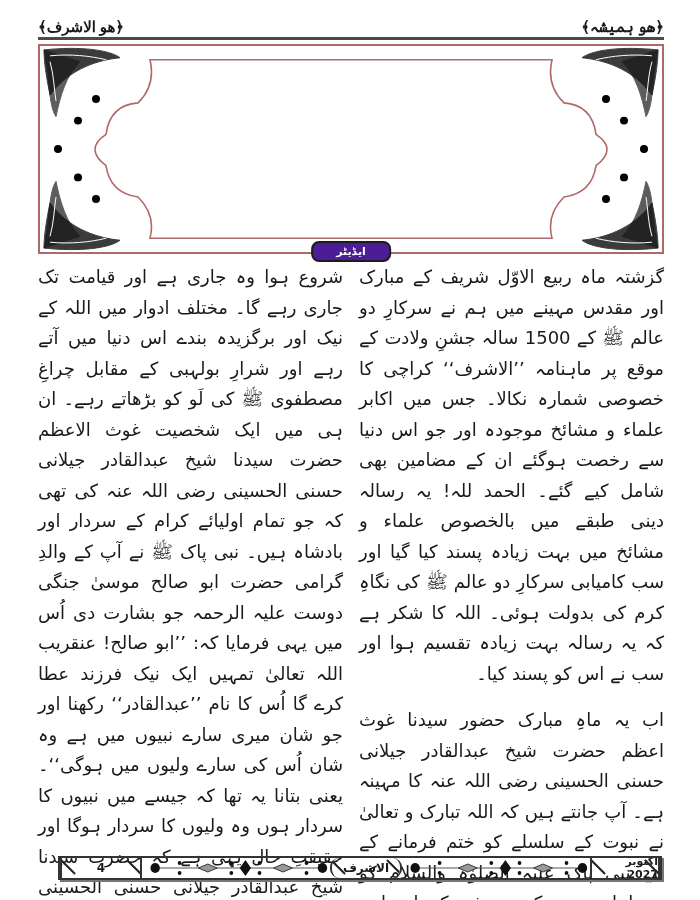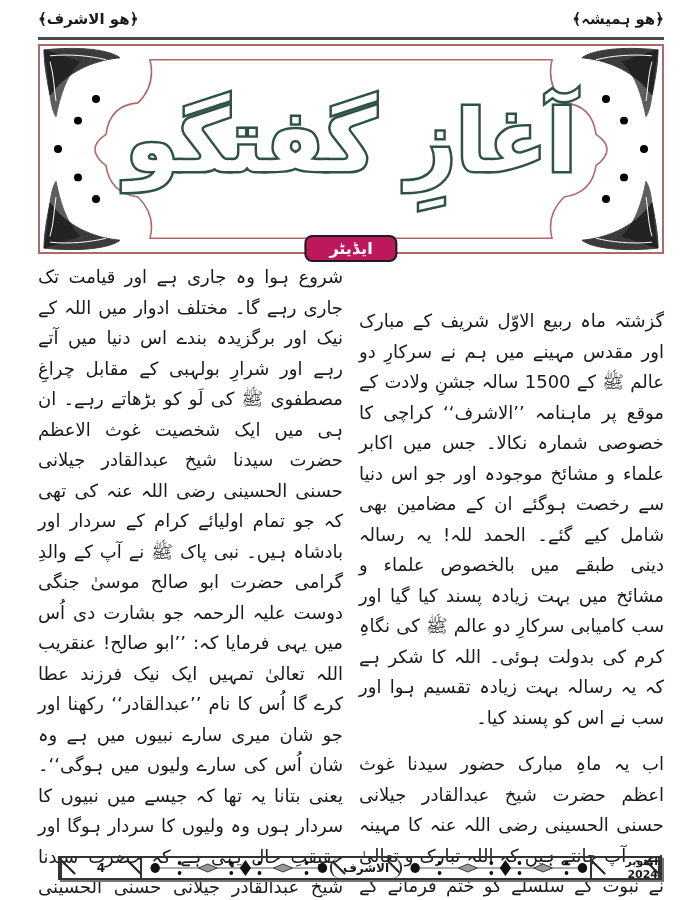--- a/index.html
+++ b/index.html
@@ -1,34 +1,34 @@
 <!DOCTYPE html>
 <html><head>
 <meta charset="utf-8">
 <style>
   * { box-sizing: border-box; margin: 0; padding: 0; }
   html, body { width: 700px; height: 900px; background: #ffffff; overflow: hidden; }
   body { position: relative; font-family: "DejaVu Sans", sans-serif; color: #1a1a1a; }
 
-  .running-head { position: absolute; top: 10px; left: 38px; right: 36px; height: 26px; display: flex; justify-content: space-between; direction: ltr; }
+  .running-head { position: absolute; top: 10px; left: 38px; right: 36px; height: 26px; display: flex; justify-content: space-between; align-items: flex-end; direction: ltr; font-family: Liberation Serif, serif; }
   .running-head span { font-size: 15px; font-weight: bold; direction: rtl; }
   .head-rule { position: absolute; top: 37px; left: 38px; right: 36px; height: 3px; background: #4a4a4a; }
 
   .banner { position: absolute; top: 44px; left: 38px; right: 36px; height: 210px; border: 2px solid #b26868; }
   .banner svg { position: absolute; inset: 0; width: 100%; height: 100%; }
   .title { position: absolute; left: 0; right: 0; top: 40px; text-align: center; direction: rtl;
            font-family: "DejaVu Sans", sans-serif; font-weight: bold; font-size: 86px; line-height: 110px;
            color: #ffffff; -webkit-text-stroke: 5px #2f5246; paint-order: stroke fill; letter-spacing: 2px; }
-  .editor-badge { position: absolute; left: 50%; transform: translateX(-50%); bottom: -10px; background: #be185d; color: #fff;
-                  border-radius: 8px; padding: 2px 23px; font-size: 16px; font-weight: bold; direction: rtl; border: 2px solid #1c1c1c; }
+  .editor-badge { position: absolute; left: 50%; transform: translateX(-50%); bottom: -10px; background: #4c1d95; color: #fff;
+                  border-radius: 8px; padding: 2px 23px; font-size: 11px; font-weight: bold; direction: rtl; border: 2px solid #1c1c1c; }
 
   .columns { position: absolute; top: 262px; left: 38px; right: 36px; height: 588px; display: flex; flex-direction: row-reverse; justify-content: space-between; }
   .col { width: 305px; direction: rtl; text-align: justify; text-align-last: justify; font-size: 18px; line-height: 30.5px; }
   .col p { margin: 0; }
-  .col p.last { text-align-last: right; margin-top: 44px; }
+  .col p.last { text-align-last: right; }
   .col p + p { margin-top: 16px; }
 
   .footer { position: absolute; top: 856px; left: 58px; right: 38px; height: 24px; border: 2px solid #333; display: flex; direction: ltr; align-items: stretch; box-shadow: 2px 2px 0 #777; }
   .footer .cell { position: relative; display: flex; align-items: center; justify-content: center; font-size: 12px; font-weight: bold; overflow: hidden; }
   .footer .cell.box { border-left: 2px solid #333; border-right: 2px solid #333; }
   .footer .cell.box::before { content: ""; position: absolute; left: -4px; top: 8px; width: 20px; height: 2px; background: #222; transform: rotate(45deg); }
   .footer .cell.box::after { content: ""; position: absolute; right: -4px; top: 8px; width: 20px; height: 2px; background: #222; transform: rotate(45deg); }
   .footer .ornament { flex: 1; display: flex; align-items: center; justify-content: center; }
   .footer .ornament svg { width: 100%; height: 20px; }
 </style>
@@ -72,21 +72,20 @@
       <path d="M10,10 C30,8 50,10 66,14"></path>
         <path d="M10,16 C14,30 14,44 16,56"></path>
       <path d="M612,10 C592,8 572,10 556,14"></path>
         <path d="M612,16 C608,30 608,44 606,56"></path>
       <path d="M10,200 C30,202 50,200 66,196"></path>
         <path d="M10,194 C14,180 14,166 16,154"></path>
       <path d="M612,200 C592,202 572,200 556,196"></path>
         <path d="M612,194 C608,180 608,166 606,154"></path>
     </g>
   </svg>
-  <div class="title">آغازِ گفتگو</div>
   <div class="editor-badge">ایڈیٹر</div>
 </div>
 
 <div class="columns">
   <div class="col">
     <p class="last">گزشتہ ماہ ربیع الاوّل شریف کے مبارک اور مقدس مہینے میں ہم نے سرکارِ دو عالم ﷺ کے 1500 سالہ جشنِ ولادت کے موقع پر ماہنامہ ’’الاشرف‘‘ کراچی کا خصوصی شمارہ نکالا۔ جس میں اکابر علماء و مشائخ موجودہ اور جو اس دنیا سے رخصت ہوگئے ان کے مضامین بھی شامل کیے گئے۔ الحمد للہ! یہ رسالہ دینی طبقے میں بالخصوص علماء و مشائخ میں بہت زیادہ پسند کیا گیا اور سب کامیابی سرکارِ دو عالم ﷺ کی نگاہِ کرم کی بدولت ہوئی۔ اللہ کا شکر ہے کہ یہ رسالہ بہت زیادہ تقسیم ہوا اور سب نے اس کو پسند کیا۔</p>
     <p>اب یہ ماہِ مبارک حضور سیدنا غوث اعظم حضرت شیخ عبدالقادر جیلانی حسنی الحسینی رضی اللہ عنہ کا مہینہ ہے۔ آپ جانتے ہیں کہ اللہ تبارک و تعالیٰ نے نبوت کے سلسلے کو ختم فرمانے کے لیے نبی پاک علیہ الصلوٰۃ والسلام کو بھیجا اور بھیج کر ہمیشہ کے لیے اس سلسلے پر مہر لگادی اور سرکارِ دو عالم ﷺ ’’خاتم النبیین‘‘ بن کر اس دنیا میں تشریف لائے اور اب قیامت تک کوئی نبی نہیں آئے گا نبوت کے سلسلے کے اختتام کے بعد ولایت کا سلسلہ</p>
   </div>
   <div class="col">
     <p>شروع ہوا وہ جاری ہے اور قیامت تک جاری رہے گا۔ مختلف ادوار میں اللہ کے نیک اور برگزیدہ بندے اس دنیا میں آتے رہے اور شرارِ بولہبی کے مقابل چراغِ مصطفوی ﷺ کی لَو کو بڑھاتے رہے۔ ان ہی میں ایک شخصیت غوث الاعظم حضرت سیدنا شیخ عبدالقادر جیلانی حسنی الحسینی رضی اللہ عنہ کی تھی کہ جو تمام اولیائے کرام کے سردار اور بادشاہ ہیں۔ نبی پاک ﷺ نے آپ کے والدِ گرامی حضرت ابو صالح موسیٰ جنگی دوست علیہ الرحمہ جو بشارت دی اُس میں یہی فرمایا کہ: ’’ابو صالح! عنقریب اللہ تعالیٰ تمہیں ایک نیک فرزند عطا کرے گا اُس کا نام ’’عبدالقادر‘‘ رکھنا اور جو شان میری سارے نبیوں میں ہے وہ شان اُس کی سارے ولیوں میں ہوگی‘‘۔ یعنی بتانا یہ تھا کہ جیسے میں نبیوں کا سردار ہوں وہ ولیوں کا سردار ہوگا اور حقیقتِ حال یہی ہے کہ حضرت سیدنا شیخ عبدالقادر جیلانی حسنی الحسینی رضی اللہ عنہ تمام ولیوں کے سردار ہیں اور آپ کو ہی یہ کہنے کا حق ملا کہ: قَدَمِیْ هٰذِهٖ عَلٰی رَقَبَةِ كُلِّ وَلِیِّ اللهِ ’’میرا قدم ہر ولی کی گردن پر ہے‘‘ جتنے اولیائے کرام اس وقت موجود تھے اُن سب نے اپنی</p>
@@ -129,14 +128,14 @@
         <path d="M110,2 L116,10 L110,18 L104,10 Z"></path>
         <circle cx="125" cy="5" r="2"></circle>
           <circle cx="125" cy="15" r="2"></circle>
         <path d="M140,10 L150,6 L160,10 L150,14 Z" fill="#999" stroke="#333"></path>
         <circle cx="175" cy="5" r="2"></circle>
           <circle cx="175" cy="15" r="2"></circle>
         <circle cx="192" cy="10" r="5"></circle>
       </g>
     </svg>
   </div>
-  <div class="cell box" style="width:70px; direction:rtl; font-size:11px;">اکتوبر 2024</div>
+  <div class="cell box" style="width:70px; direction:rtl; font-size:11px;">اکتوبر 2027</div>
 </div>
 
 </body></html>

